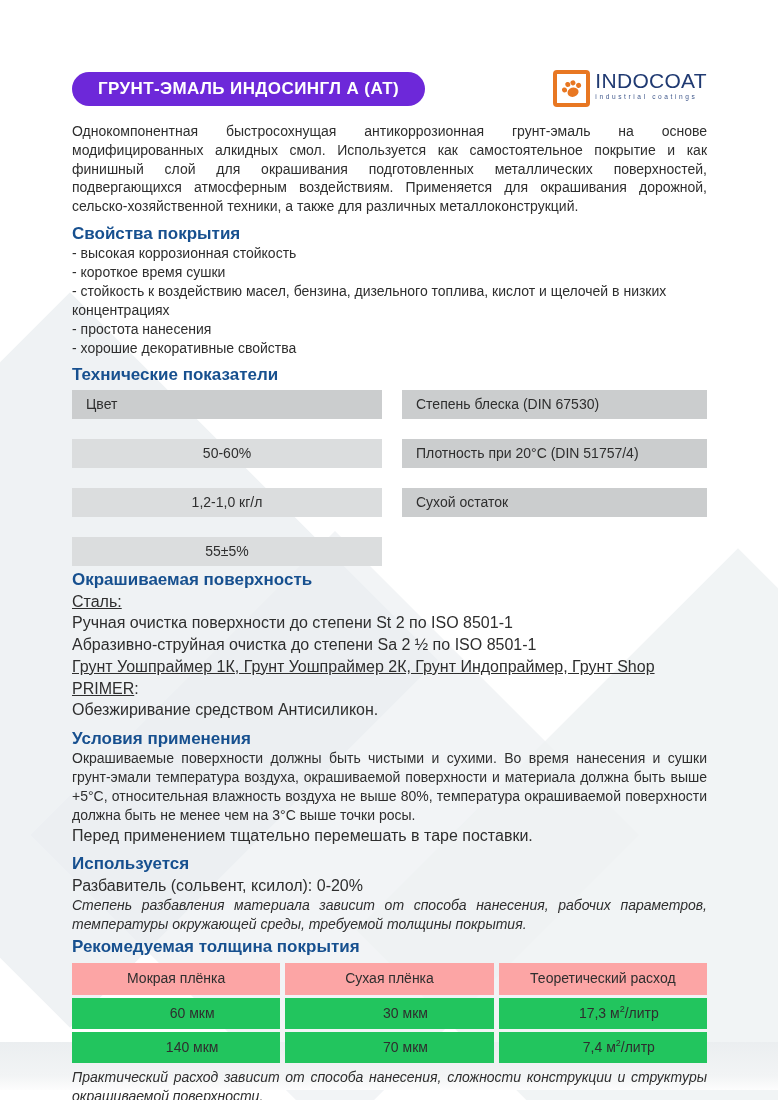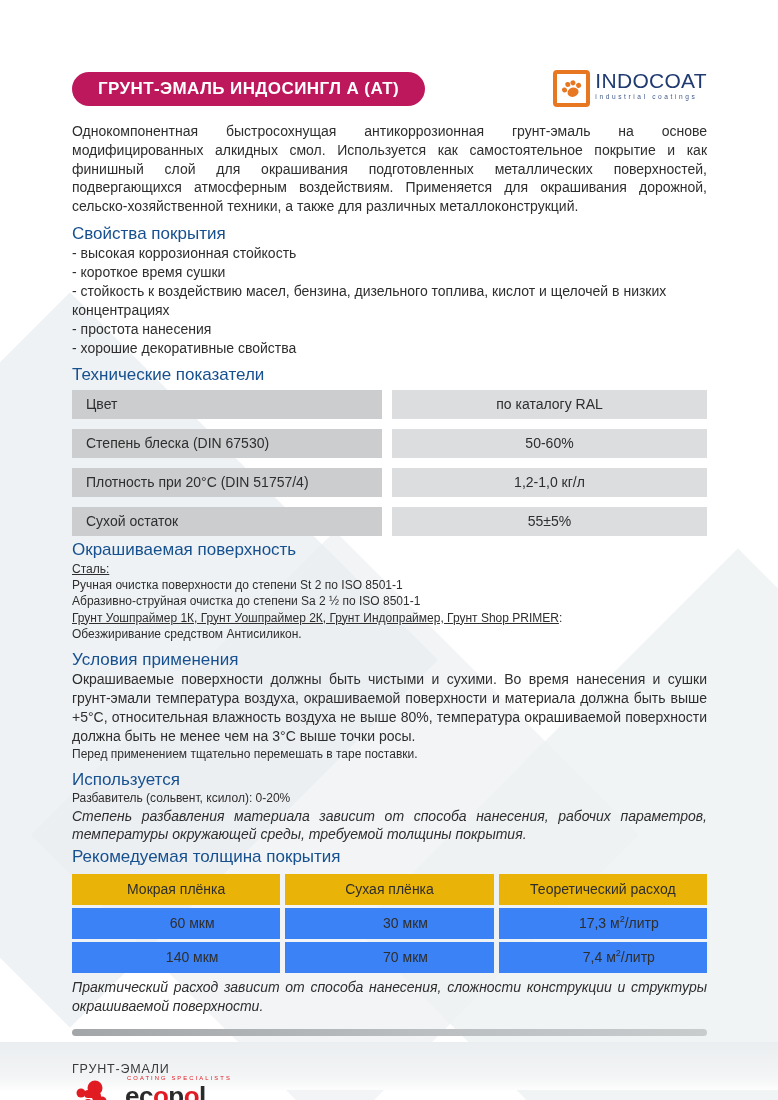--- a/index.html
+++ b/index.html
@@ -17,53 +17,53 @@
   .bg-s2 { left:120px; top:620px; width:430px; height:430px; background:#e9edf0; opacity:.6; }
   .bg-s3 { right:-230px; top:660px; width:540px; height:540px; background:#eef1f3; opacity:.8; }
   .bg-band { position:absolute; left:0; right:0; top:1042px; height:48px;
     background:linear-gradient(180deg,#ebeef0 0%,#f2f4f5 70%,#fdfdfd 100%); }
 
   .content { position:relative; z-index:1; padding:0 71px 0 72px; }
 
   
   .header-row { display:flex; justify-content:space-between; align-items:flex-start; padding-top:72px; }
   .badge {
-    display:inline-block; background:#be185d; color:#ffffff;
+    display:inline-block; background:#6d28d9; color:#ffffff;
     border-radius:19px; padding:8px 26px 9px 26px;
     font-size:17px; font-weight:bold; letter-spacing:.4px; line-height:1;
   }
   .indocoat { display:flex; align-items:flex-start; gap:5px; margin-top:-2px; }
   .indocoat-box {
     width:37px; height:37px; border:4px solid #e87722; background:#ffffff;
     border-radius:4px; display:flex; align-items:center; justify-content:center;
   }
   .indocoat-box svg { transform:rotate(-18deg); }
   .indocoat-text { line-height:1; }
   .indocoat-name { font-size:21px; font-weight:normal; color:#203a72; letter-spacing:.3px; }
   .indocoat-tag { font-size:6.6px; letter-spacing:2.6px; color:#41598c; margin-top:3px; text-align:left; }
 
   
   .para { font-size:14px; line-height:1.345; text-align:justify; }
   .intro { margin-top:15px; }
-  .h-blue { color:#17508f; font-size:17px; font-weight:normal; margin-top:7px; line-height:1.25; }
+  .h-blue { color:#17508f; font-size:17px; font-weight:bold; margin-top:7px; line-height:1.25; }
   .list-item { font-size:14px; line-height:1.345; }
-  .plain-line { font-size:12px; line-height:1.36; }
+  .plain-line { font-size:16px; line-height:1.36; }
   .u { text-decoration:underline; }
   .it { font-style:italic; }
 
   
-  .t1 { margin-top:4px; display:grid; grid-template-columns:310px 1fr; gap:10px; }
+  .t1 { margin-top:4px; display:grid; grid-template-columns:310px 1fr; gap:20px; }
   .t1-cell { font-size:14px; line-height:1.3; padding:5px 10px 6px 14px; background:#cbcdce; }
   .t1-val { background:#dbddde; text-align:center; padding:5px 6px 6px 6px; }
 
   
   .t2 { margin-top:6px; display:grid; grid-template-columns:1fr 1fr 1fr; gap:3px 5px; }
   .t2-cell { font-size:14px; line-height:1.3; text-align:center; padding:6px 4px 7px 4px; }
-  .t2-head { background:#eab308; }
-  .t2-data { background:#3b82f6;padding-left:36px; }
+  .t2-head { background:#fca5a5; }
+  .t2-data { background:#22c55e;padding-left:36px; }
   sup { font-size:9px; line-height:0; }
 
   
   .divider {
     margin-top:13px; height:7px; border-radius:4px;
     background:linear-gradient(90deg,#a2a6a9 0%,#bbbec1 55%,#c9cccd 100%);
   }
   .footer-row { display:flex; justify-content:space-between; align-items:flex-start; margin-top:14px;flex-direction:column; }
   .footer-label { font-size:12.5px; color:#3a3a3a; letter-spacing:.8px; padding-top:12px; }
   .ecopol { display:flex; align-items:flex-start; gap:13px; }
@@ -111,21 +111,20 @@
     <div class="h-blue">Свойства покрытия</div>
     <div class="list-item">- высокая коррозионная стойкость</div>
     <div class="list-item">- короткое время сушки</div>
     <div class="list-item">- стойкость к воздействию масел, бензина, дизельного топлива, кислот и щелочей в низких концентрациях</div>
     <div class="list-item">- простота нанесения</div>
     <div class="list-item">- хорошие декоративные свойства</div>
 
     <div class="h-blue">Технические показатели</div>
     <div class="t1">
       <div class="t1-cell">Цвет</div>
-      <div class="t1-cell t1-val">по каталогу RAL</div>
       <div class="t1-cell">Степень блеска (DIN 67530)</div>
       <div class="t1-cell t1-val">50-60%</div>
       <div class="t1-cell">Плотность при 20°С (DIN 51757/4)</div>
       <div class="t1-cell t1-val">1,2-1,0 кг/л</div>
       <div class="t1-cell">Сухой остаток</div>
       <div class="t1-cell t1-val">55±5%</div>
     </div>
 
     <div class="h-blue mt3">Окрашиваемая поверхность</div>
     <div class="plain-line u">Сталь:</div>

